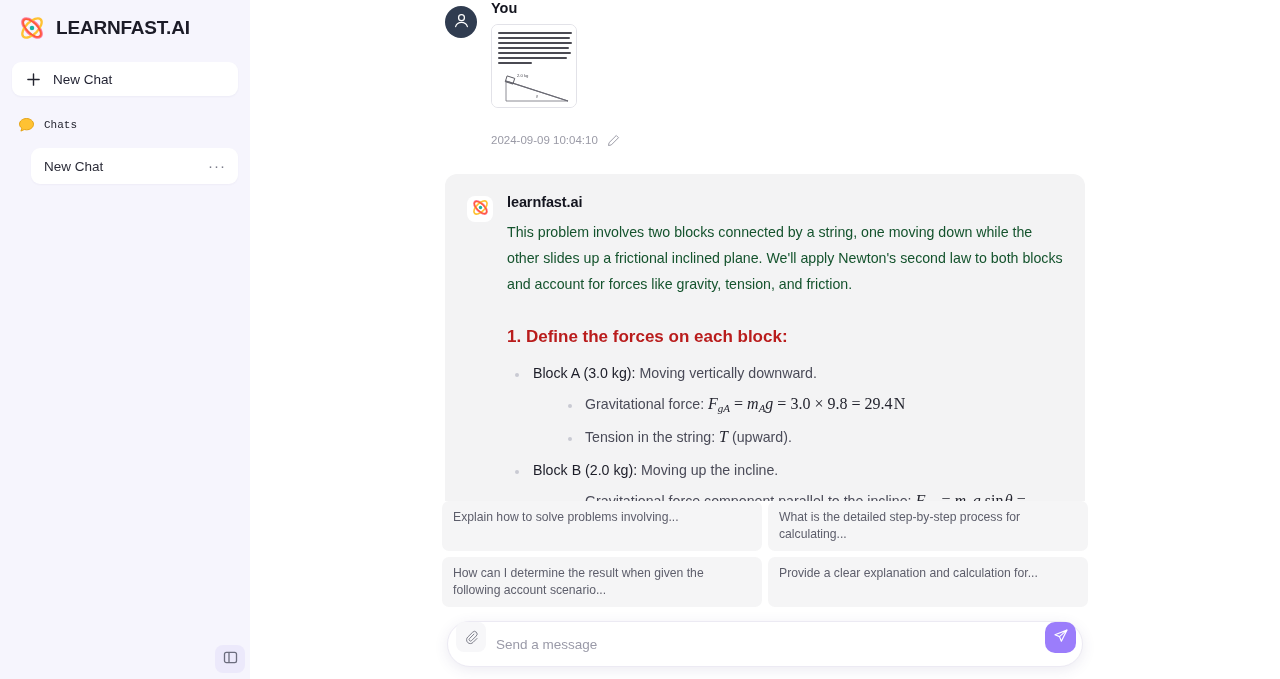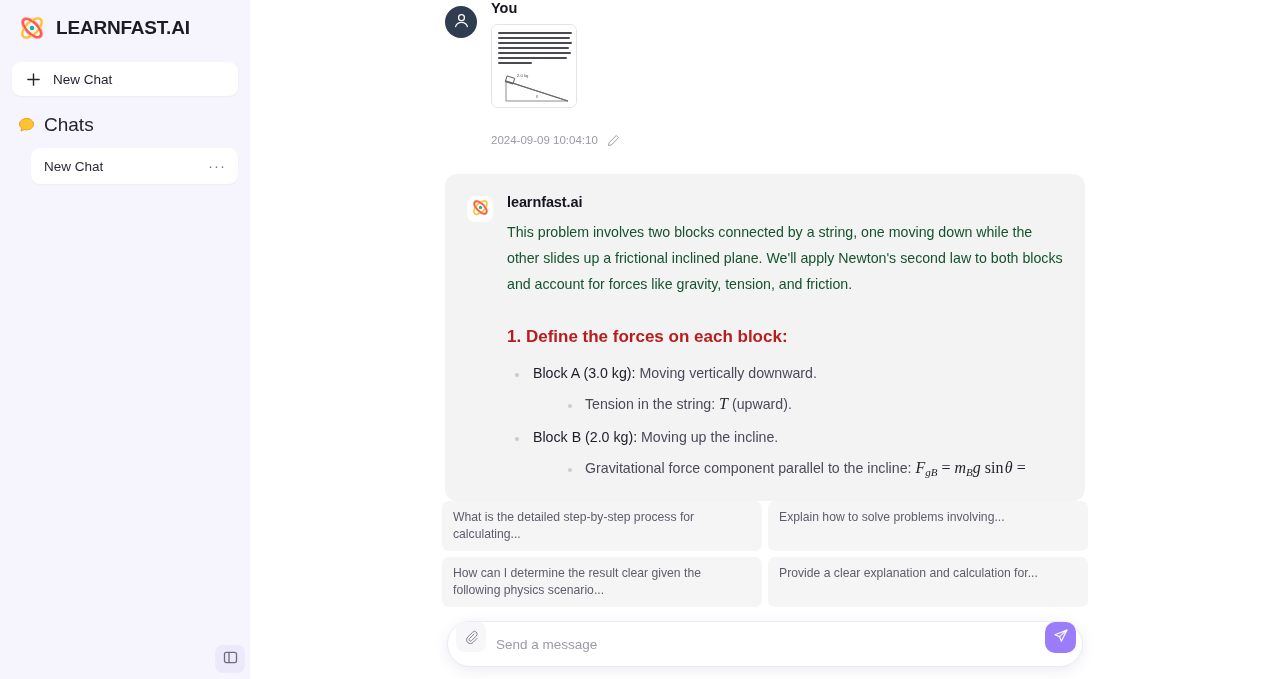--- a/index.html
+++ b/index.html
@@ -36,21 +36,21 @@
     box-shadow: 0 1px 2px rgba(60,50,120,0.05);
   }
   .new-chat-plus { width: 15px; height: 15px; flex: 0 0 15px; }
   .new-chat-label { font-size: 13.5px; color: #1f2030; font-weight: 500; }
 
   .chats-head {
     display: flex; align-items: center; gap: 9px;
     margin-top: 18px; padding: 0 6px; height: 22px;
   }
   .chats-icon { width: 17px; height: 17px; flex:0 0 17px; }
-  .chats-label { font-size: 19px; color: #23242f; }
+  .chats-label { font-size: 11px; color: #23242f; font-family: Liberation Mono, monospace; }
 
   .chat-list { margin-top: 12px; padding-left: 19px; }
   .chat-item {
     display: flex; align-items: center; justify-content: space-between;
     height: 36px; background: #ffffff; border-radius: 9px;
     padding: 0 12px 0 13px; cursor: pointer;
     box-shadow: 0 1px 2px rgba(60,50,120,0.045);
   }
   .chat-item-label { font-size: 13.5px; color: #2b2c38; }
   .chat-item-more { font-size: 15px; color: #7b7c8a; letter-spacing: 1px; line-height: 8px; cursor:pointer; }
@@ -295,20 +295,23 @@
           <div class="ai-body">
             <div class="ai-name">learnfast.ai</div>
             <div class="ai-intro">This problem involves two blocks connected by a string, one moving down while the other slides up a frictional inclined plane. We'll apply Newton's second law to both blocks and account for forces like gravity, tension, and friction.</div>
             <div class="ai-h">1. Define the forces on each block:</div>
 
             <ul class="lvl1">
               <li>
                 <span class="li-text"><b>Block A (3.0 kg):</b><span> Moving vertically downward.</span></span>
                 <ul class="lvl2">
                   <li>
+                    <span class="li-text">Gravitational force: </span><span class="mth"><i>F</i><span class="sub"><i>gA</i></span> = <i>m</i><span class="sub"><i>A</i></span><i>g</i> = 3.0 × 9.8 = 29.4 N</span>
+                  </li>
+                  <li>
                     <span class="li-text">Tension in the string: </span><span class="mth"><i>T</i></span><span class="li-text"> (upward).</span>
                   </li>
                 </ul>
               </li>
               <li>
                 <span class="li-text"><b>Block B (2.0 kg):</b><span> Moving up the incline.</span></span>
                 <ul class="lvl2">
                   <li>
                     <span class="li-text">Gravitational force component parallel to the incline: </span><span class="mth"><i>F</i><span class="sub"><i>gB</i></span> = <i>m</i><span class="sub"><i>B</i></span><i>g</i> sin <i>θ</i> =</span>
                   </li>
@@ -318,23 +321,23 @@
           </div>
         </div>
 
       </div>
     </div>
 
     <div class="fade"></div>
 
     <div class="bottom">
       <div class="suggestions">
+        <div class="chip">Explain how to solve problems involving...</div>
         <div class="chip">What is the detailed step-by-step process for calculating...</div>
-        <div class="chip">Explain how to solve problems involving...</div>
-        <div class="chip">How can I determine the result clear given the following physics scenario...</div>
+        <div class="chip">How can I determine the result when given the following account scenario...</div>
         <div class="chip">Provide a clear explanation and calculation for...</div>
       </div>
 
       <div class="composer">
         <span class="attach">
           <svg width="15" height="15" viewBox="0 0 16 16">
             <path d="M11.4 4.1L5.6 9.9a1.9 1.9 0 102.7 2.7l6-6a3.4 3.4 0 10-4.8-4.8l-6 6a4.9 4.9 0 106.9 6.9l4.9-4.9" fill="none" stroke="#70717e" stroke-width="1.15" stroke-linecap="round" stroke-linejoin="round" transform="scale(0.82) translate(1.6,1.2)"></path>
           </svg>
         </span>
         <input type="text" placeholder="Send a message" style="">

